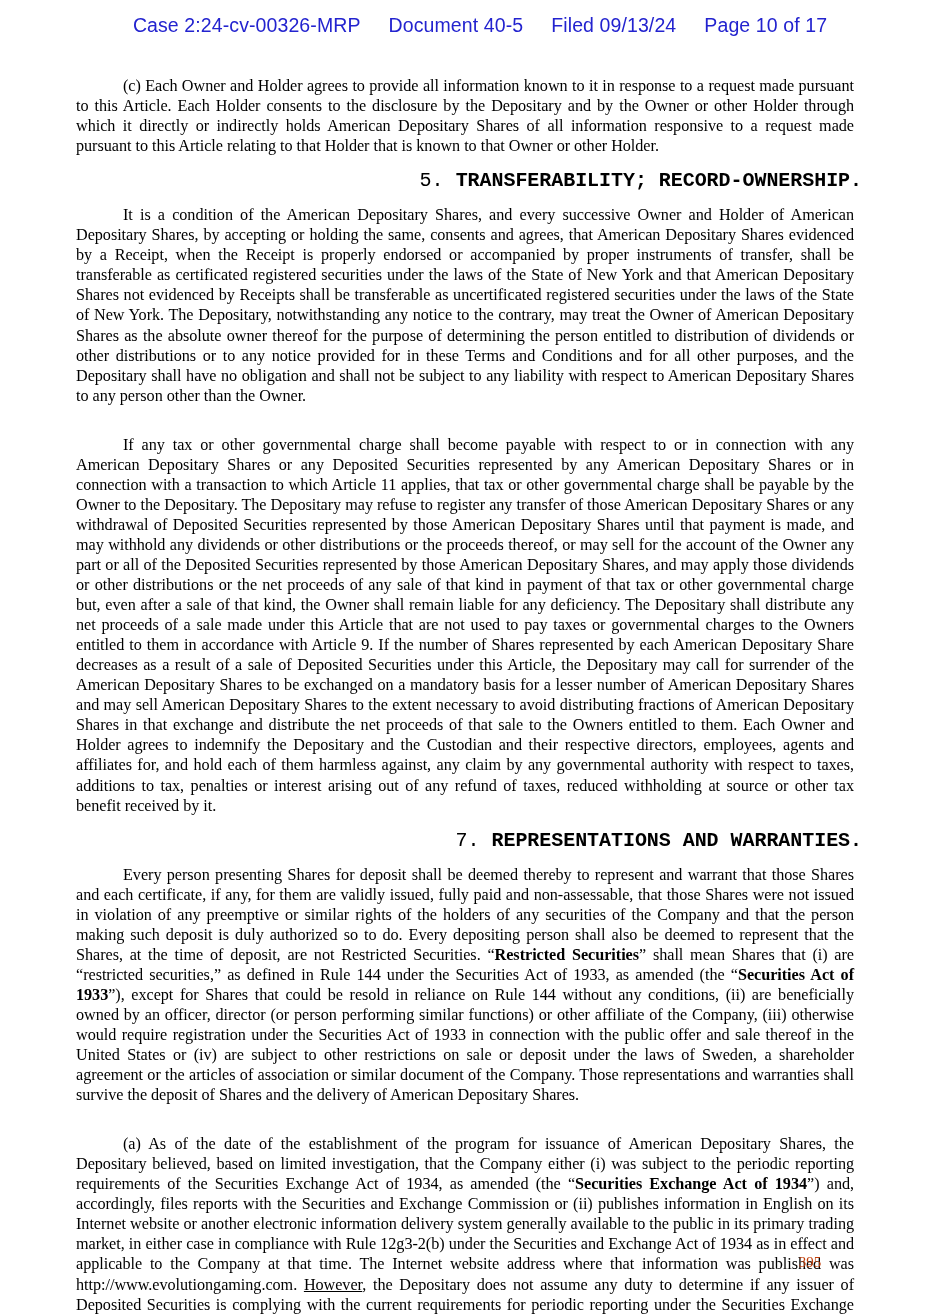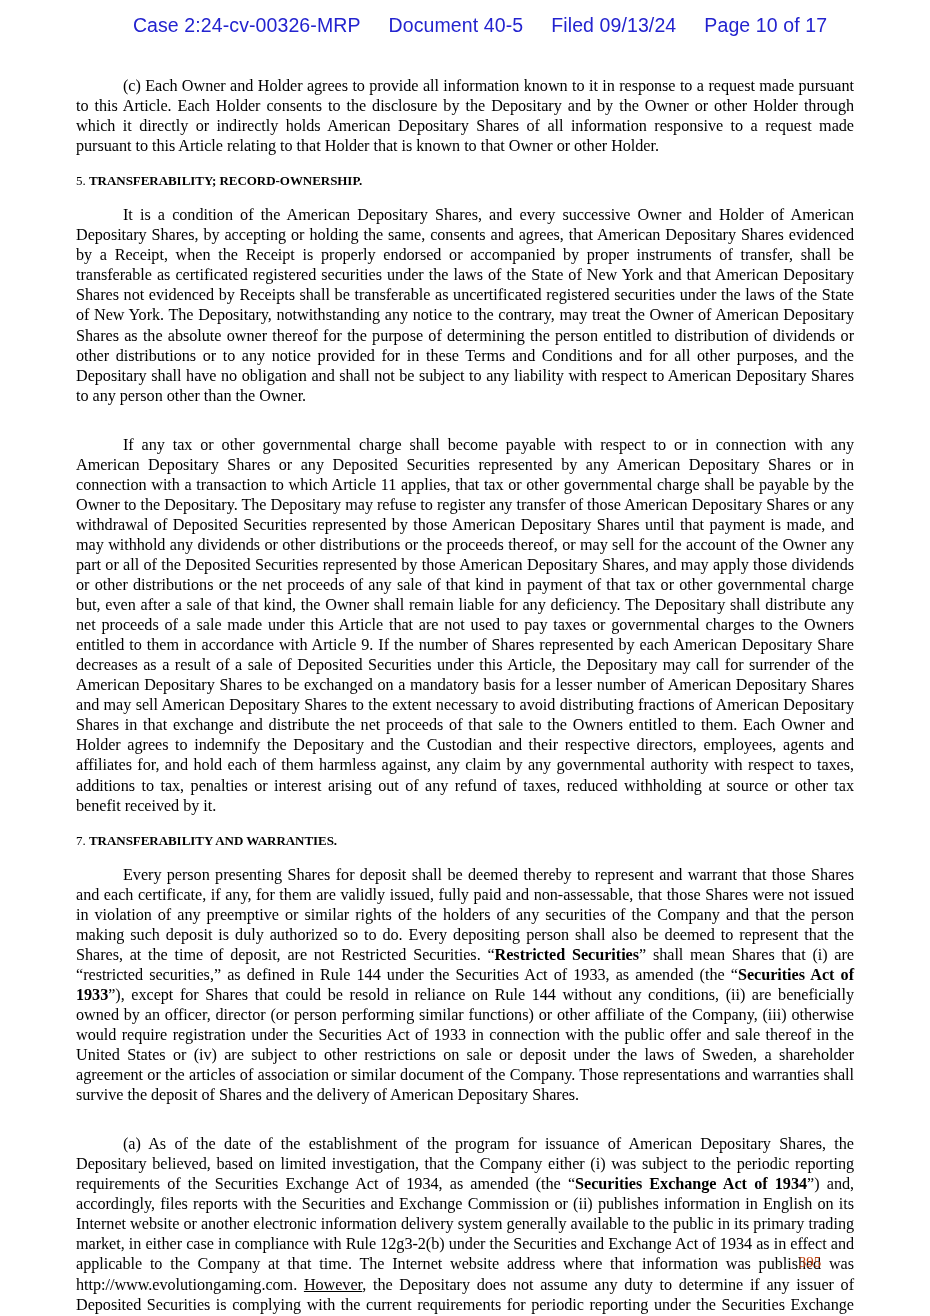--- a/index.html
+++ b/index.html
@@ -51,24 +51,25 @@
     margin: 0 8px 0 0;
     font-size: 16.2px;
     line-height: 20.05px;
     text-align: justify;
     text-indent: 47px;
     letter-spacing: -0.04px;
     word-spacing: 0px;
   }
   h2.section {
     margin: 0;
-    font-size: 13px;
+    font-size: 20px;
     line-height: 20.05px;
     font-weight: normal;
-    text-align: left;
+    text-align: right;
+    font-family: Liberation Mono, monospace;
   }
   h2.section .num {
     font-weight: normal;
   }
   h2.section .title {
     font-weight: bold;
     letter-spacing: -0.05px;
   }
   .spacer-sec-before { height: 15px; }
   .spacer-sec-after  { height: 14px; }
@@ -115,21 +116,21 @@
     <div class="spacer-sec-after"></div>
     <p class="para">It is a condition of the American Depositary Shares, and every successive Owner and Holder of American Depositary Shares, by accepting or holding the same, consents and agrees, that American Depositary Shares evidenced by a Receipt, when the Receipt is properly endorsed or accompanied by proper instruments of transfer, shall be transferable as certificated registered securities under the laws of the State of New York and that American Depositary Shares not evidenced by Receipts shall be transferable as uncertificated registered securities under the laws of the State of New York. The Depositary, notwithstanding any notice to the contrary, may treat the Owner of American Depositary Shares as the absolute owner thereof for the purpose of determining the person entitled to distribution of dividends or other distributions or to any notice provided for in these Terms and Conditions and for all other purposes, and the Depositary shall have no obligation and shall not be subject to any liability with respect to American Depositary Shares to any person other than the Owner.</p>
 
     <div class="spacer-sec-before"></div>
     <div class="spacer-sec-after"></div>
     <p class="para">If any tax or other governmental charge shall become payable with respect to or in connection with any American Depositary Shares or any Deposited Securities represented by any American Depositary Shares or in connection with a transaction to which Article 11 applies, that tax or other governmental charge shall be payable by the Owner to the Depositary. The Depositary may refuse to register any transfer of those American Depositary Shares or any withdrawal of Deposited Securities represented by those American Depositary Shares until that payment is made, and may withhold any dividends or other distributions or the proceeds thereof, or may sell for the account of the Owner any part or all of the Deposited Securities represented by those American Depositary Shares, and may apply those dividends or other distributions or the net proceeds of any sale of that kind in payment of that tax or other governmental charge but, even after a sale of that kind, the Owner shall remain liable for any deficiency. The Depositary shall distribute any net proceeds of a sale made under this Article that are not used to pay taxes or governmental charges to the Owners entitled to them in accordance with Article 9. If the number of Shares represented by each American Depositary Share decreases as a result of a sale of Deposited Securities under this Article, the Depositary may call for surrender of the American Depositary Shares to be exchanged on a mandatory basis for a lesser number of American Depositary Shares and may sell American Depositary Shares to the extent necessary to avoid distributing fractions of American Depositary Shares in that exchange and distribute the net proceeds of that sale to the Owners entitled to them. Each Owner and Holder agrees to indemnify the Depositary and the Custodian and their respective directors, employees, agents and affiliates for, and hold each of them harmless against, any claim by any governmental authority with respect to taxes, additions to tax, penalties or interest arising out of any refund of taxes, reduced withholding at source or other tax benefit received by it.</p>
 
     <div class="spacer-sec-before"></div>
     <h2 class="section">
       <span class="num">7.</span>
-      <span class="title">TRANSFERABILITY AND WARRANTIES.</span>
+      <span class="title">REPRESENTATIONS AND WARRANTIES.</span>
     </h2>
     <div class="spacer-sec-after"></div>
     <p class="para"><span>Every person presenting Shares for deposit shall be deemed thereby to represent and warrant that those Shares and each certificate, if any, for them are validly issued, fully paid and non-assessable, that those Shares were not issued in violation of any preemptive or similar rights of the holders of any securities of the Company and that the person making such deposit is duly authorized so to do. Every depositing person shall also be deemed to represent that the Shares, at the time of deposit, are not Restricted Securities. “</span><b class="defined">Restricted Securities</b><span>” shall mean Shares that (i) are “restricted securities,” as defined in Rule 144 under the Securities Act of 1933, as amended (the “</span><b class="defined">Securities Act of 1933</b><span>”), except for Shares that could be resold in reliance on Rule 144 without any conditions, (ii) are beneficially owned by an officer, director (or person performing similar functions) or other affiliate of the Company, (iii) otherwise would require registration under the Securities Act of 1933 in connection with the public offer and sale thereof in the United States or (iv) are subject to other restrictions on sale or deposit under the laws of Sweden, a shareholder agreement or the articles of association or similar document of the Company. Those representations and warranties shall survive the deposit of Shares and the delivery of American Depositary Shares.</span></p>
 
     <div class="spacer-sec-before"></div>
     <div class="spacer-sec-after"></div>
     <p class="para"><span>(a) As of the date of the establishment of the program for issuance of American Depositary Shares, the Depositary believed, based on limited investigation, that the Company either (i) was subject to the periodic reporting requirements of the Securities Exchange Act of 1934, as amended (the “</span><b class="defined">Securities Exchange Act of 1934</b><span>”) and, accordingly, files reports with the Securities and Exchange Commission or (ii) publishes information in English on its Internet website or another electronic information delivery system generally available to the public in its primary trading market, in either case in compliance with Rule 12g3-2(b) under the Securities and Exchange Act of 1934 as in effect and applicable to the Company at that time.  The Internet website address where that information was published was http://www.evolutiongaming.com. </span><u class="emph">However</u><span>, the Depositary does not assume any duty to determine if any issuer of Deposited Securities is complying with the current requirements for periodic reporting under the Securities Exchange Act of 1934 or publishing information under Rule 12g3-2(b) under that Act or otherwise meeting the requirements for the exemption provided by that Rule, or to take any action if that issuer is not complying with those requirements.</span></p>
 
   </div>
 

